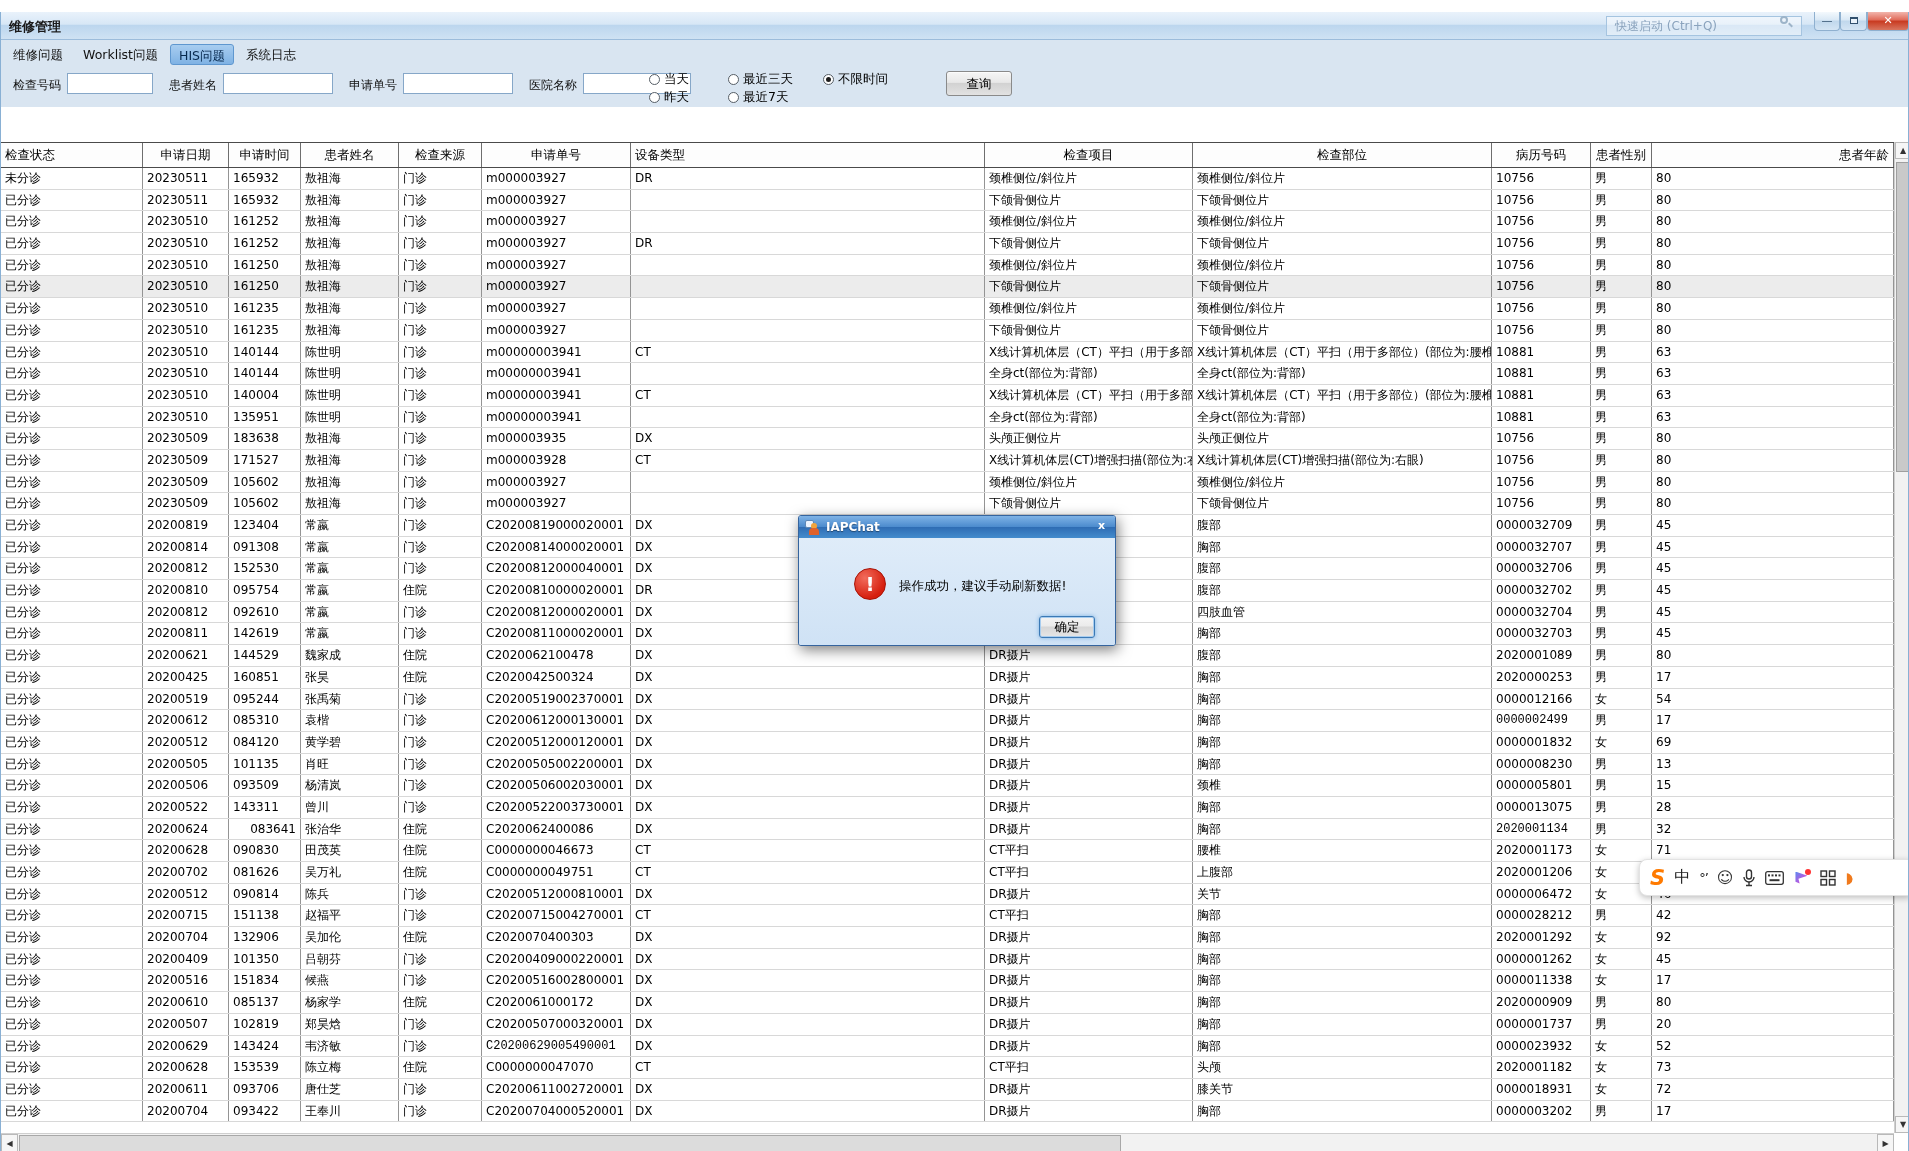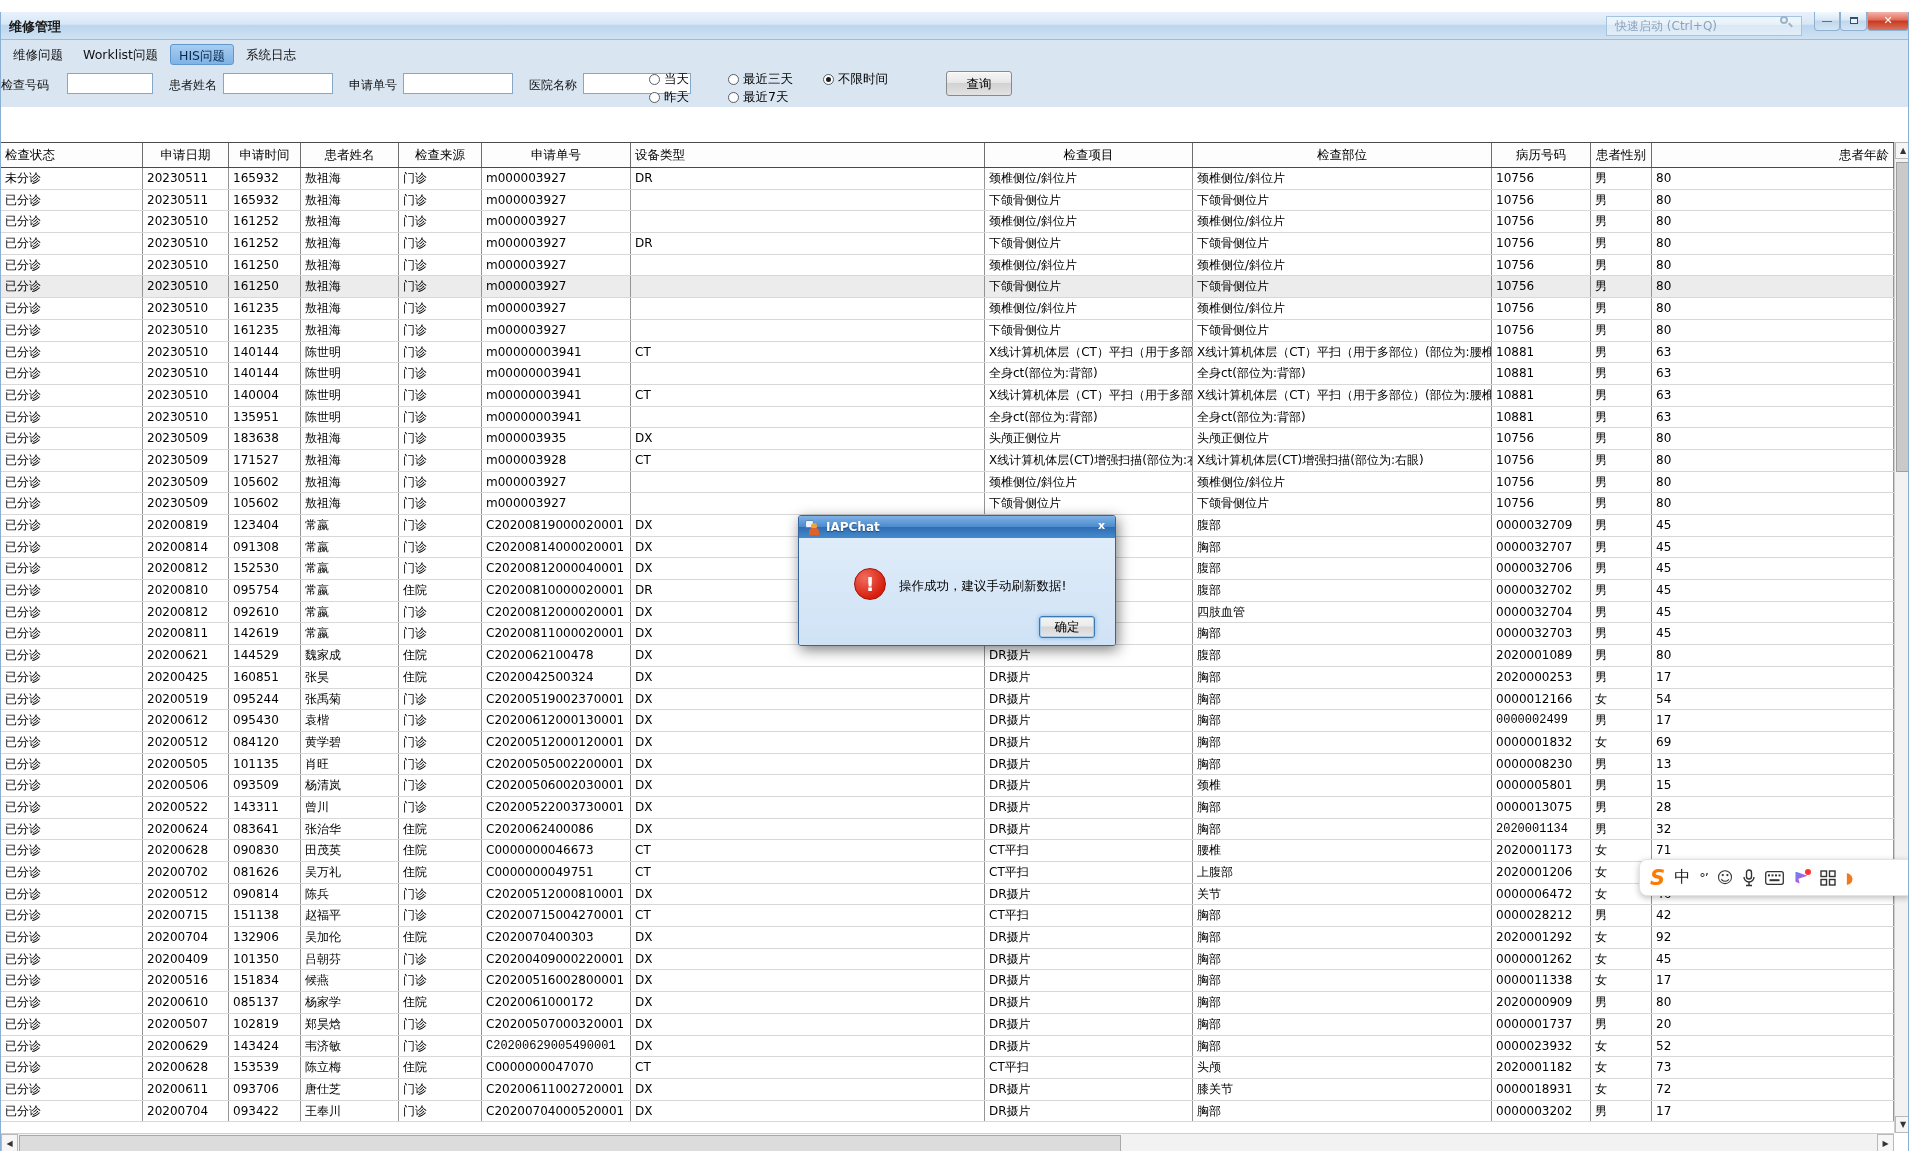--- a/index.html
+++ b/index.html
@@ -126,21 +126,21 @@
   </div>
 
   <div class="toppanel">
     <div class="tabs">
       <div class="tab">维修问题</div>
       <div class="tab">Worklist问题</div>
       <div class="tab active">HIS问题</div>
       <div class="tab">系统日志</div>
     </div>
     <div class="filterrow">
-      <span class="f-label" style="left:0">检查号码</span>
+      <span class="f-label" style="left:12px">检查号码</span>
       <input class="f-input" style="left: 66px; width: 86px;" value="">
       <span class="f-label" style="left:168px">患者姓名</span>
       <input class="f-input" style="left: 222px; width: 110px;" value="">
       <span class="f-label" style="left:348px">申请单号</span>
       <input class="f-input" style="left: 402px; width: 110px;" value="">
       <span class="f-label" style="left:528px">医院名称</span>
       <input class="f-input" style="left: 582px; width: 108px;" value="">
 
       <div class="radio-item" style="left:648px;top:3px">
           <span class="radio"></span>
@@ -528,21 +528,21 @@
         <div class="cell" style="width: 354px;">DX</div>
         <div class="cell" style="width: 208px;">DR摄片</div>
         <div class="cell" style="width: 299px;">胸部</div>
         <div class="cell" style="width: 99px;">0000012166</div>
         <div class="cell" style="width: 61px;">女</div>
         <div class="cell" style="width: 242px;">54</div>
       </div>
       <div class="grow">
         <div class="cell" style="width: 142px;">已分诊</div>
         <div class="cell" style="width: 86px;">20200612</div>
-        <div class="cell" style="width: 72px;">095430</div>
+        <div class="cell" style="width: 72px;">085310</div>
         <div class="cell" style="width: 98px;">袁楷</div>
         <div class="cell" style="width: 83px;">门诊</div>
         <div class="cell" style="width: 149px;">C20200612000130001</div>
         <div class="cell" style="width: 354px;">DX</div>
         <div class="cell" style="width: 208px;">DR摄片</div>
         <div class="cell" style="width: 299px;">胸部</div>
         <div class="cell" style="width: 99px; font-family: Liberation Mono, monospace;">0000002499</div>
         <div class="cell" style="width: 61px;">男</div>
         <div class="cell" style="width: 242px;">17</div>
       </div>
@@ -598,21 +598,21 @@
         <div class="cell" style="width: 354px;">DX</div>
         <div class="cell" style="width: 208px;">DR摄片</div>
         <div class="cell" style="width: 299px;">胸部</div>
         <div class="cell" style="width: 99px;">0000013075</div>
         <div class="cell" style="width: 61px;">男</div>
         <div class="cell" style="width: 242px;">28</div>
       </div>
       <div class="grow">
         <div class="cell" style="width: 142px;">已分诊</div>
         <div class="cell" style="width: 86px;">20200624</div>
-        <div class="cell" style="width: 72px;">083641</div>
+        <div class="cell" style="width: 72px; text-align: right;">083641</div>
         <div class="cell" style="width: 98px;">张治华</div>
         <div class="cell" style="width: 83px;">住院</div>
         <div class="cell" style="width: 149px;">C2020062400086</div>
         <div class="cell" style="width: 354px;">DX</div>
         <div class="cell" style="width: 208px;">DR摄片</div>
         <div class="cell" style="width: 299px;">胸部</div>
         <div class="cell" style="width: 99px; font-family: Liberation Mono, monospace;">2020001134</div>
         <div class="cell" style="width: 61px;">男</div>
         <div class="cell" style="width: 242px;">32</div>
       </div>

